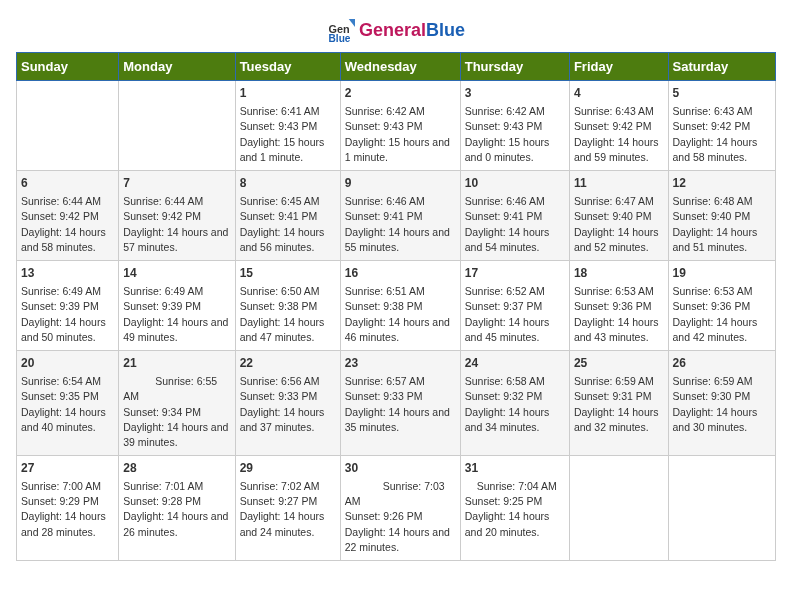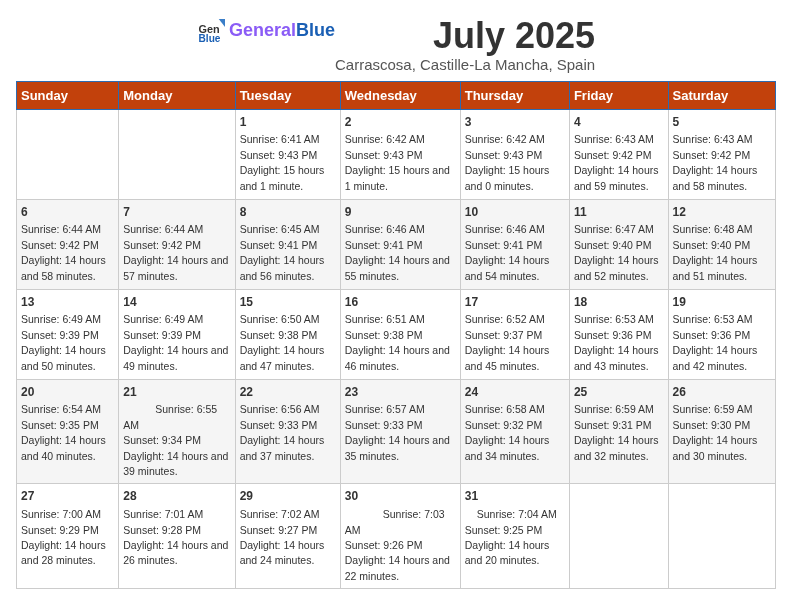--- a/index.html
+++ b/index.html
@@ -37,21 +37,21 @@
     .subtitle {
       font-size: 15px;
       color: #555;
     }
     table {
       width: 100%;
       border-collapse: collapse;
       font-size: 11px;
     }
     thead tr th {
-      background: #c2410c;
+      background: #4d7c0f;
       color: #fff;
       padding: 6px 4px;
       text-align: left;
       font-size: 13px;
       font-weight: bold;
       border: 1px solid #2d6ab0;
     }
     tbody tr td {
       border: 1px solid #ccc;
       vertical-align: top;
@@ -86,26 +86,22 @@
 
 <div class="header">
   <div class="logo">
     <svg class="logo-icon" viewBox="0 0 36 36">
       <rect x="0" y="0" width="36" height="36" fill="none"></rect>
       <text x="2" y="22" font-size="14" font-weight="bold" fill="#333" font-family="Arial">Gen</text>
       <text x="2" y="34" font-size="13" font-weight="bold" fill="#1a5fb4" font-family="Arial">Blue</text>
       <polygon points="28,4 36,4 36,14" fill="#3a7ec8"></polygon>
     </svg>
     <div>
-      <span style="font-size:18px;font-weight:bold;color:#8b5cf6;">General</span><span style="font-size:18px;font-weight:bold;color:#1a5fb4;">Blue</span>
+      <span style="font-size:18px;font-weight:bold;color:#be185d;">General</span><span style="font-size:18px;font-weight:bold;color:#1a5fb4;">Blue</span>
     </div>
-  </div>
-  <div class="title-block">
-    <div class="main-title">July 2025</div>
-    <div class="subtitle">Carrascosa, Castille-La Mancha, Spain</div>
   </div>
 </div>
 
 <table>
   <thead>
     <tr>
     <th>Sunday</th>
         <th>Monday</th>
         <th>Tuesday</th>
         <th>Wednesday</th>

